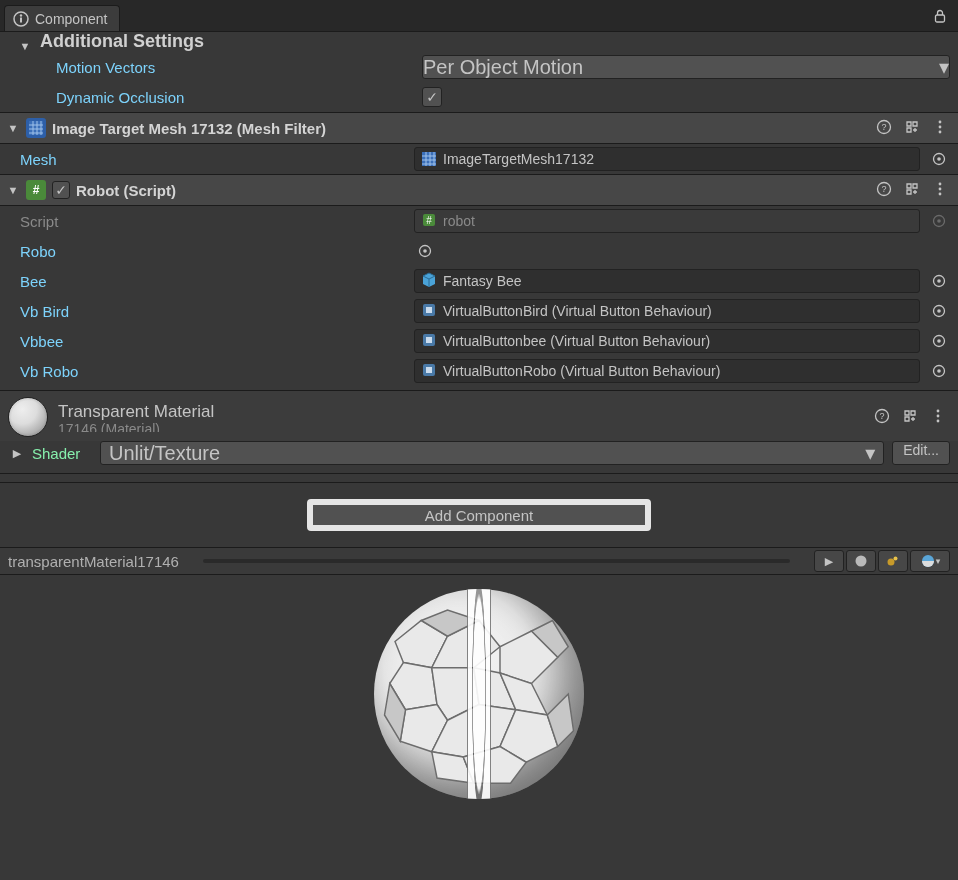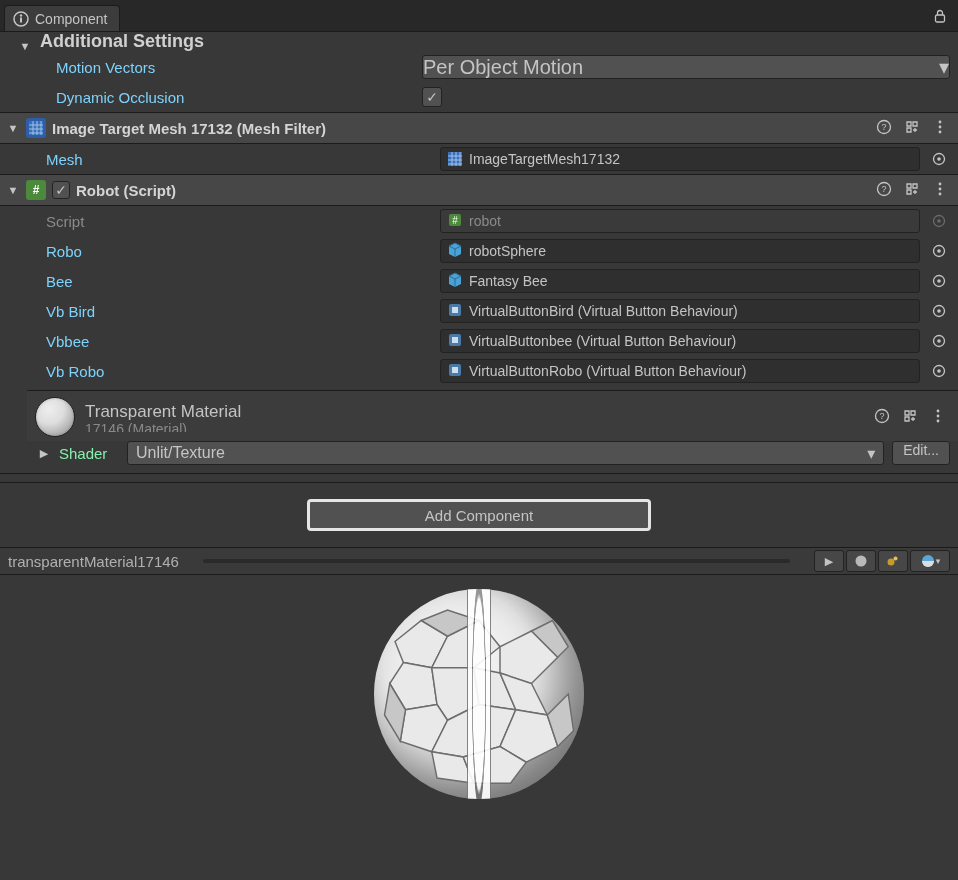--- a/index.html
+++ b/index.html
@@ -11,21 +11,21 @@
   .tab { background: #3c3c3c; height: 26px; display: flex; align-items: center; padding: 0 12px 0 8px; gap: 6px; border-top-left-radius: 4px; border-top-right-radius: 4px; margin-left: 4px; border: 1px solid #1b1b1b; border-bottom: none; color: #c4c4c4; font-size: 14px; }
   .tabbar .lock { margin-left: auto; margin-right: 10px; margin-bottom: 4px; color: #c4c4c4; }
 
   
   .section { display: flex; flex-direction: column; }
   .comp-header { height: 32px; background: #474747; border-top: 1px solid #1b1b1b; border-bottom: 1px solid #1b1b1b; display: flex; align-items: center; padding: 0 6px; gap: 6px; }
   .comp-title { font-weight: 600; color: #d4d4d4; flex: 0 0 auto; }
   .comp-spacer { flex: 1; }
   .comp-icons { display: flex; align-items: center; gap: 12px; color: #c4c4c4; padding-right: 4px; }
 
-  .row { height: 30px; display: flex; align-items: center; padding-left: 46px; padding-right: 8px; gap: 8px; }
+  .row { height: 30px; display: flex; align-items: center; padding-left: 20px; padding-right: 8px; gap: 8px; }
   .row.indent2 { padding-left: 56px; }
   .label { width: 386px; color: #7dd3fc; font-size: 15px; }
   .row.indent2 .label { width: 358px; }
   .label.dim { color: #8a8a8a; }
   .val-cell { flex: 1; display: flex; align-items: center; gap: 6px; }
   .objfield { flex: 1; height: 24px; background: #2f2f2f; border: 1px solid #222; border-radius: 3px; display: flex; align-items: center; padding: 0 6px; gap: 6px; color: #c4c4c4; font-size: 14px; }
   .objfield.readonly { background: #3a3a3a; color: #8a8a8a; }
   .odot { width: 22px; display:flex; justify-content:center; color:#c4c4c4; }
   .select { flex: 1; height: 24px; background: #515151; border: 1px solid #222; border-radius: 3px; display: flex; align-items: center; padding: 0 0; color: #c4c4c4; justify-content: space-between; font-size: 20px; }
   .checkbox { width: 20px; height: 20px; background: #515151; border: 1px solid #222; border-radius: 3px; display:flex; align-items:center; justify-content:center; color:#c4c4c4; font-size:14px; }
@@ -36,26 +36,26 @@
   .icon-script { background:#4a8a3a; color:#fff; font-size:12px; font-weight:bold; }
 
   .mat-block { background:#3c3c3c; border-top:1px solid #1b1b1b; padding:6px 8px 4px 8px; display:flex; align-items:center; gap:10px; }
   .mat-thumb { width:40px; height:40px; border-radius:50%; background: radial-gradient(circle at 35% 30%, #eee 0%, #ddd 40%, #888 100%); border:1px solid #222; position:relative; overflow:hidden; }
   .mat-thumb::after { content:""; position:absolute; inset:0; background-image: radial-gradient(circle at 50% 50%, rgba(0,0,0,0) 60%, rgba(0,0,0,.3) 100%); }
   .mat-name { font-weight:400; color:#c4c4c4; font-size:17px; line-height:1; }
   .mat-sub { color:#8a8a8a; font-size:14px; line-height:1; }
   .shader-row { display:flex; align-items:center; gap:8px; padding:0 8px 8px 22px; }
   .shader-row .fold { margin-left:-12px; }
   .shader-row .slabel { width: 60px; color:#86efac; }
-  .shader-select { flex:1; height:24px; background:#515151; border:1px solid #222; border-radius:3px; display:flex; align-items:center; padding:0 8px; justify-content:space-between; font-size:16px; }
+  .shader-select { flex:1; height:24px; background:#515151; border:1px solid #222; border-radius:3px; display:flex; align-items:center; padding:0 8px; justify-content:space-between; font-size:20px; }
   .edit-btn { height:24px; padding:0 10px; background:#515151; border:1px solid #222; border-radius:3px; color:#c4c4c4; font-size:14px; }
 
   .sep { height:10px; background:#383838; border-top:1px solid #1b1b1b; border-bottom:1px solid #1b1b1b; }
   .addcomp-wrap { display:flex; justify-content:center; padding:16px 0; }
-  .addcomp-btn { width: 344px; height:32px; background:#515151; border:3px solid #e5e5e5; border-radius:4px; display:flex; align-items:center; justify-content:center; color:#c4c4c4; font-size:15px; }
+  .addcomp-btn { width: 344px; height:32px; background:#515151; border:6px solid #e5e5e5; border-radius:4px; display:flex; align-items:center; justify-content:center; color:#c4c4c4; font-size:15px; }
 
   
   .preview-bar { height:28px; background:#3a3a3a; border-top:1px solid #1b1b1b; border-bottom:1px solid #1b1b1b; display:flex; align-items:center; padding:0 8px; gap:16px; }
   .preview-title { color:#b0b0b0; font-size:15px; white-space:nowrap; overflow:hidden; flex:0 0 auto; max-width: 190px; }
   .slider-track { flex:1; height:4px; background:#2a2a2a; border-radius:2px; margin:0 8px; }
   .pvw-btns { display:flex; align-items:center; gap:2px; }
   .pvw-btn { width:30px; height:22px; background:#474747; border:1px solid #222; border-radius:3px; display:flex; align-items:center; justify-content:center; color:#c4c4c4; font-size:13px; }
   .pvw-btn.play { font-size:11px; }
   .preview-canvas { flex:1; background:#383838; display:flex; align-items:flex-start; justify-content:center; padding-top:14px; }
   .sphere { width:210px; height:210px; border-radius:50%; position:relative; background: radial-gradient(circle at 40% 35%, #f5f5f5 0%, #eaeaea 40%, #b5b5b5 80%, #6b6b6b 100%); box-shadow: inset -20px -20px 40px rgba(0,0,0,.35); overflow:hidden; }
@@ -184,41 +184,34 @@
         </div>
         <span class="odot">
           <svg class="ic" viewBox="0 0 16 16">
             <circle cx="8" cy="8" r="5.5" fill="none" stroke="#6a6a6a" stroke-width="1.3"></circle>
             <circle cx="8" cy="8" r="1.8" fill="#6a6a6a"></circle>
           </svg>
         </span>
       </div>
       <div class="row">
         <div class="label">Robo</div>
+        <span class="odot">
+          <svg class="ic" viewBox="0 0 16 16">
+            <circle cx="8" cy="8" r="5.5" fill="none" stroke="#c4c4c4" stroke-width="1.3"></circle>
+            <circle cx="8" cy="8" r="1.8" fill="#c4c4c4"></circle>
+          </svg>
+        </span>
+      </div>
+      <div class="row">
+        <div class="label">Bee</div>
         <div class="objfield">
           <span><svg class="ic" viewBox="0 0 16 16">
               <path d="M8 1l6 3v8l-6 3-6-3V4z" fill="#4aa3d8"></path>
               <path d="M8 1l6 3-6 3-6-3zM8 7v8" stroke="#2a6b94" stroke-width="1" fill="none"></path>
             </svg></span>
-          <span>robotSphere</span>
-        </div>
-        <span class="odot">
-          <svg class="ic" viewBox="0 0 16 16">
-            <circle cx="8" cy="8" r="5.5" fill="none" stroke="#c4c4c4" stroke-width="1.3"></circle>
-            <circle cx="8" cy="8" r="1.8" fill="#c4c4c4"></circle>
-          </svg>
-        </span>
-      </div>
-      <div class="row">
-        <div class="label">Bee</div>
-        <div class="objfield">
-          <span><svg class="ic" viewBox="0 0 16 16">
-              <path d="M8 1l6 3v8l-6 3-6-3V4z" fill="#4aa3d8"></path>
-              <path d="M8 1l6 3-6 3-6-3zM8 7v8" stroke="#2a6b94" stroke-width="1" fill="none"></path>
-            </svg></span>
           <span>Fantasy Bee</span>
         </div>
         <span class="odot">
           <svg class="ic" viewBox="0 0 16 16">
             <circle cx="8" cy="8" r="5.5" fill="none" stroke="#c4c4c4" stroke-width="1.3"></circle>
             <circle cx="8" cy="8" r="1.8" fill="#c4c4c4"></circle>
           </svg>
         </span>
       </div>
       <div class="row">
@@ -265,21 +258,21 @@
         <span class="odot">
           <svg class="ic" viewBox="0 0 16 16">
             <circle cx="8" cy="8" r="5.5" fill="none" stroke="#c4c4c4" stroke-width="1.3"></circle>
             <circle cx="8" cy="8" r="1.8" fill="#c4c4c4"></circle>
           </svg>
         </span>
       </div>
     </div>
 </div>
 
-<div class="section" style="margin-top:4px;padding-left:27px;">
+<div class="section" style="margin-top:4px;">
   <div class="mat-block">
     <div class="mat-thumb"></div>
     <div style="flex:1; display:flex; flex-direction:column; gap:2px;">
       <span class="mat-name">Transparent Material</span>
       <span class="mat-sub" style="height:10px; overflow:hidden;">17146 (Material)</span>
     </div>
     <span class="comp-icons">
       <span><svg class="ic" viewBox="0 0 16 16">
             <circle cx="8" cy="8" r="6.5" fill="none" stroke="#c4c4c4" stroke-width="1.3"></circle>
             <text x="8" y="11" text-anchor="middle" font-size="9" fill="#c4c4c4">?</text>

